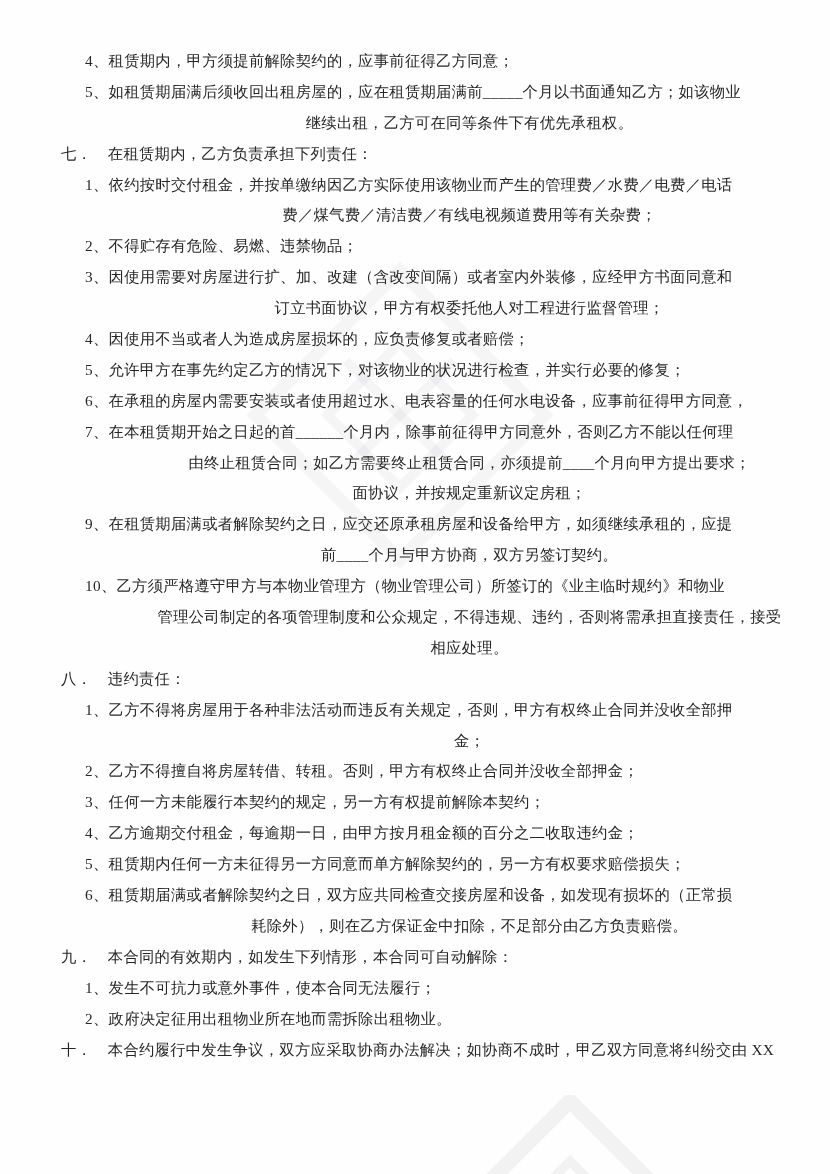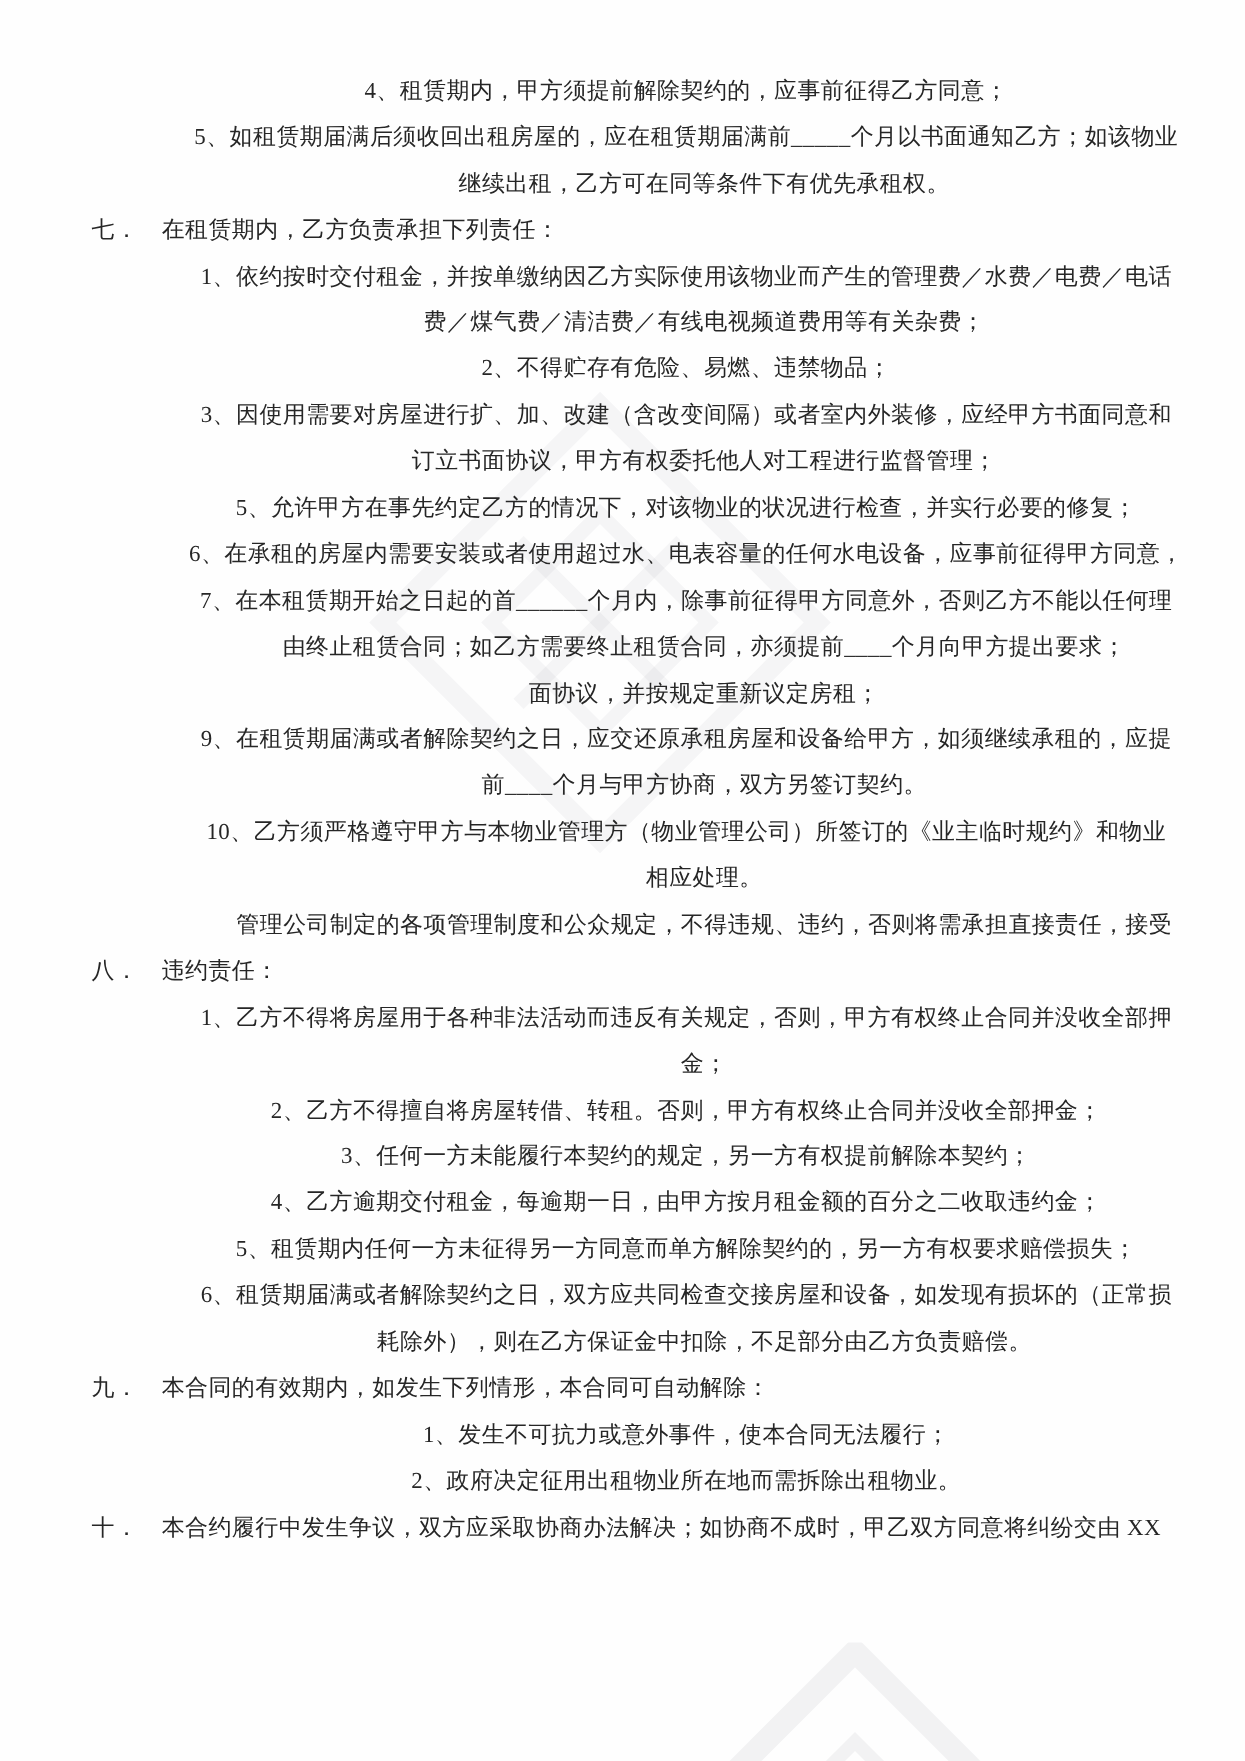--- a/index.html
+++ b/index.html
@@ -22,21 +22,21 @@
     color: #262626;
   }
   .line {
     height: 30.9px;
     line-height: 30.9px;
     font-size: 15.3px;
     letter-spacing: 0.3px;
     white-space: nowrap;
   }
   .indent-0 { margin-left: 61px; }
-  .indent-1 { margin-left: 85px; text-align: center; }
+  .indent-1 { margin-left: 85px; }
   .indent-2 { margin-left: 109px; text-align: center; }
   .wm {
     position: absolute;
     z-index: 1;
     pointer-events: none;
   }
   .wm-mid    { left: 240px; top: 255px; }
   .wm-bottom { left: 420px; top: 1095px; }
 </style>
 </head>
@@ -64,30 +64,31 @@
   <div class="doc" id="doc">
       <div class="line indent-1">4、租赁期内，甲方须提前解除契约的，应事前征得乙方同意；</div>
       <div class="line indent-1">5、如租赁期届满后须收回出租房屋的，应在租赁期届满前_____个月以书面通知乙方；如该物业</div>
       <div class="line indent-2">继续出租，乙方可在同等条件下有优先承租权。</div>
       <div class="line indent-0">七．　在租赁期内，乙方负责承担下列责任：</div>
       <div class="line indent-1">1、依约按时交付租金，并按单缴纳因乙方实际使用该物业而产生的管理费／水费／电费／电话</div>
       <div class="line indent-2">费／煤气费／清洁费／有线电视频道费用等有关杂费；</div>
       <div class="line indent-1">2、不得贮存有危险、易燃、违禁物品；</div>
       <div class="line indent-1">3、因使用需要对房屋进行扩、加、改建（含改变间隔）或者室内外装修，应经甲方书面同意和</div>
       <div class="line indent-2">订立书面协议，甲方有权委托他人对工程进行监督管理；</div>
+      <div class="line indent-1">4、因使用不当或者人为造成房屋损坏的，应负责修复或者赔偿；</div>
       <div class="line indent-1">5、允许甲方在事先约定乙方的情况下，对该物业的状况进行检查，并实行必要的修复；</div>
       <div class="line indent-1">6、在承租的房屋内需要安装或者使用超过水、电表容量的任何水电设备，应事前征得甲方同意，</div>
       <div class="line indent-1">7、在本租赁期开始之日起的首______个月内，除事前征得甲方同意外，否则乙方不能以任何理</div>
       <div class="line indent-2">由终止租赁合同；如乙方需要终止租赁合同，亦须提前____个月向甲方提出要求；</div>
       <div class="line indent-2">面协议，并按规定重新议定房租；</div>
       <div class="line indent-1">9、在租赁期届满或者解除契约之日，应交还原承租房屋和设备给甲方，如须继续承租的，应提</div>
       <div class="line indent-2">前____个月与甲方协商，双方另签订契约。</div>
       <div class="line indent-1">10、乙方须严格遵守甲方与本物业管理方（物业管理公司）所签订的《业主临时规约》和物业</div>
+      <div class="line indent-2">管理公司制定的各项管理制度和公众规定，不得违规、违约，否则将需承担直接责任，接受</div>
       <div class="line indent-2">相应处理。</div>
-      <div class="line indent-2">管理公司制定的各项管理制度和公众规定，不得违规、违约，否则将需承担直接责任，接受</div>
       <div class="line indent-0">八．　违约责任：</div>
       <div class="line indent-1">1、乙方不得将房屋用于各种非法活动而违反有关规定，否则，甲方有权终止合同并没收全部押</div>
       <div class="line indent-2">金；</div>
       <div class="line indent-1">2、乙方不得擅自将房屋转借、转租。否则，甲方有权终止合同并没收全部押金；</div>
       <div class="line indent-1">3、任何一方未能履行本契约的规定，另一方有权提前解除本契约；</div>
       <div class="line indent-1">4、乙方逾期交付租金，每逾期一日，由甲方按月租金额的百分之二收取违约金；</div>
       <div class="line indent-1">5、租赁期内任何一方未征得另一方同意而单方解除契约的，另一方有权要求赔偿损失；</div>
       <div class="line indent-1">6、租赁期届满或者解除契约之日，双方应共同检查交接房屋和设备，如发现有损坏的（正常损</div>
       <div class="line indent-2">耗除外），则在乙方保证金中扣除，不足部分由乙方负责赔偿。</div>
       <div class="line indent-0">九．　本合同的有效期内，如发生下列情形，本合同可自动解除：</div>

